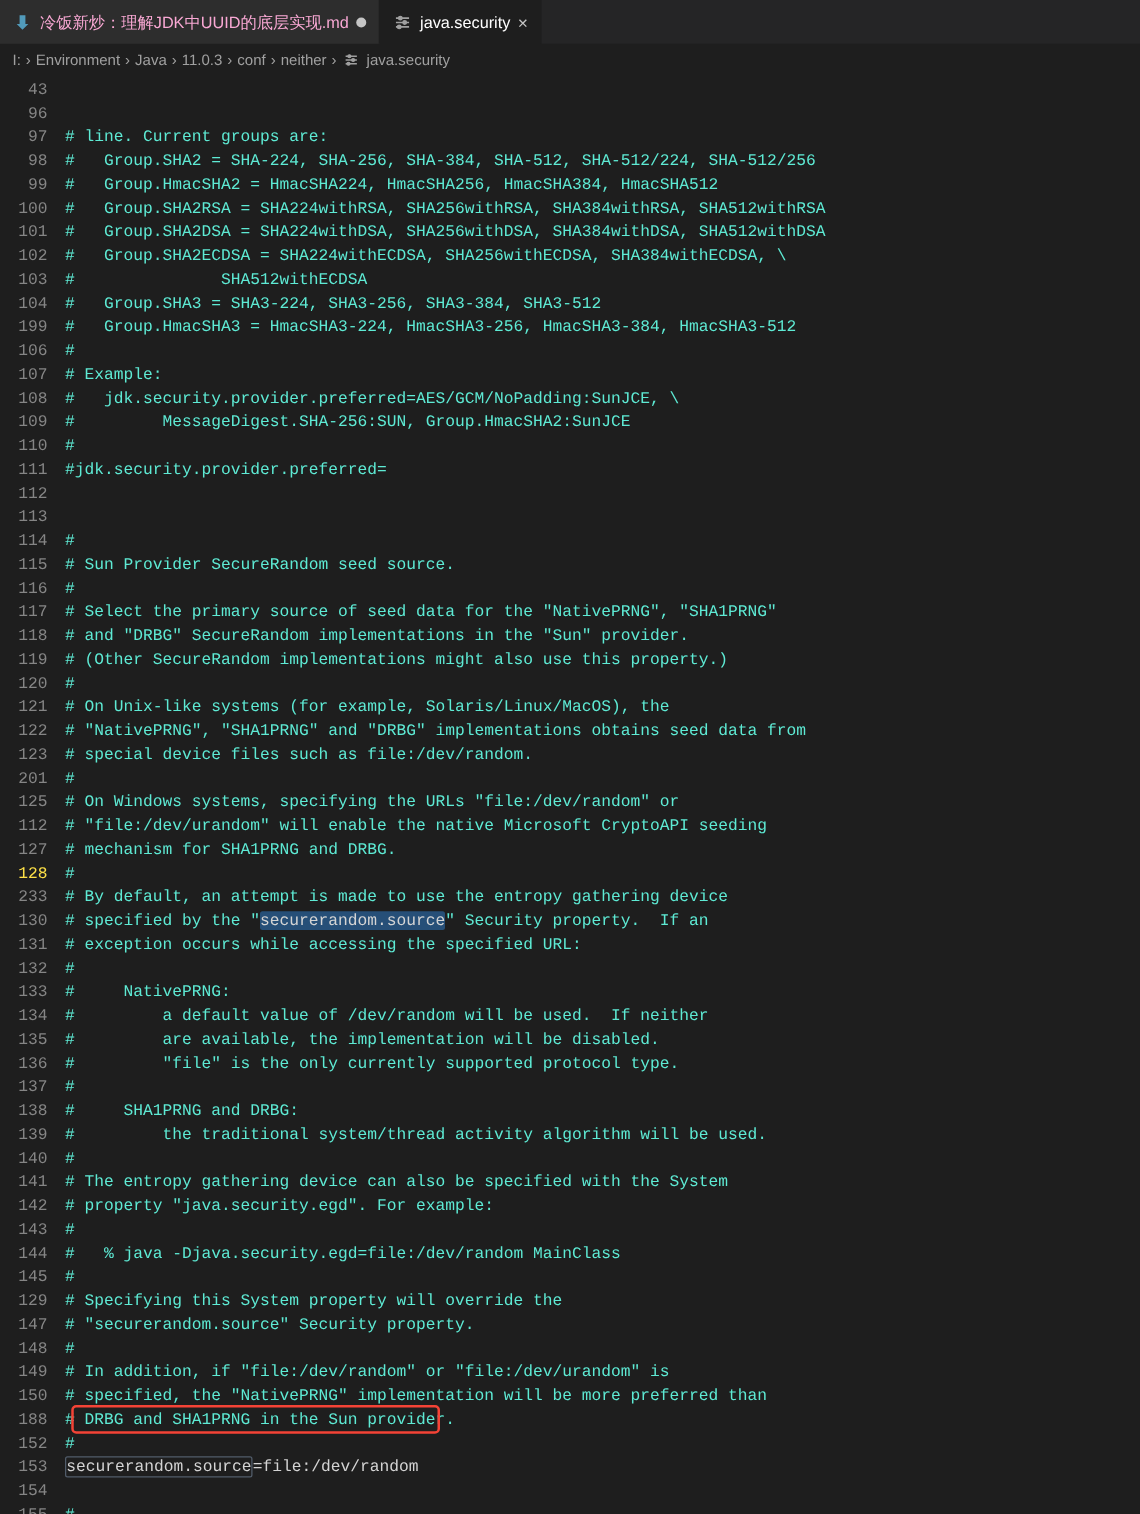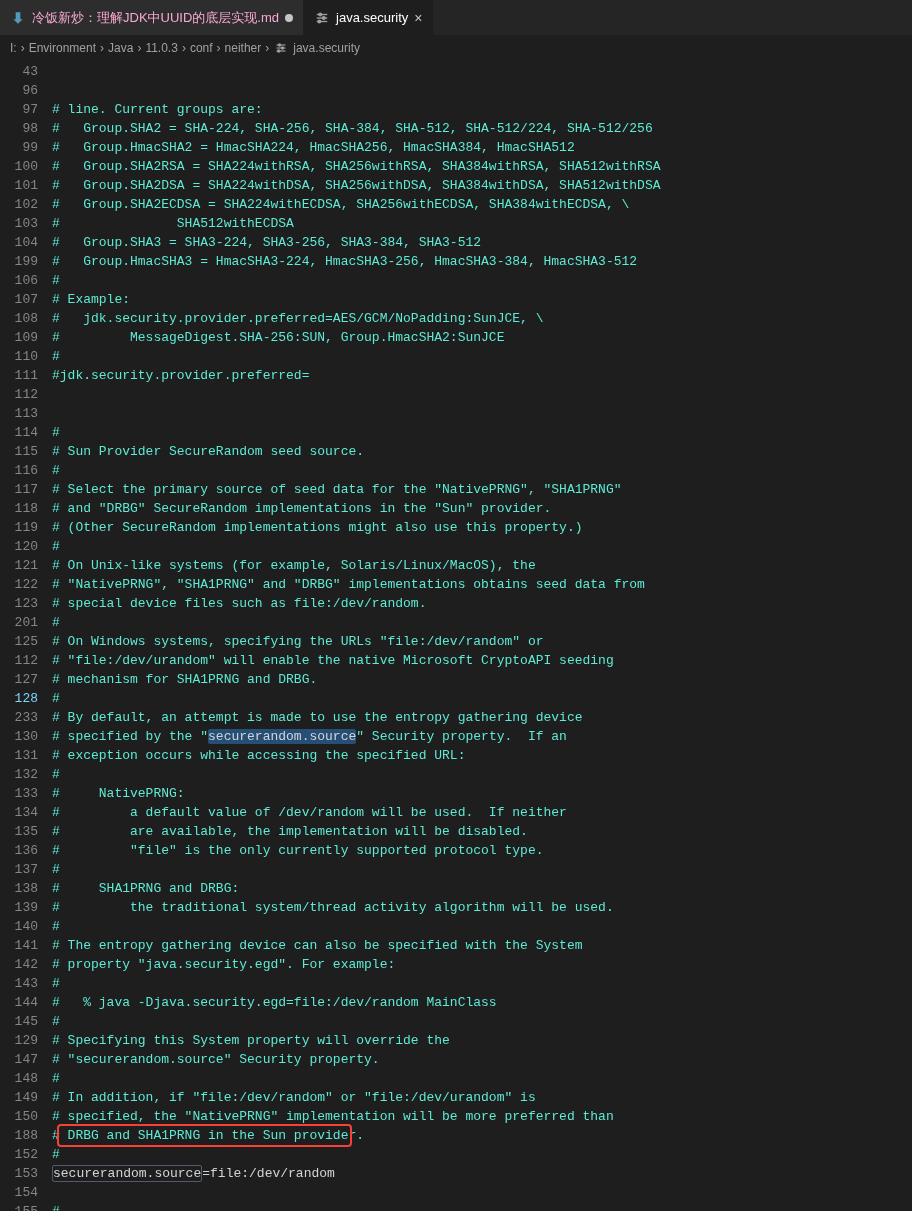--- a/index.html
+++ b/index.html
@@ -58,21 +58,21 @@
     width: 52px;
     text-align: right;
     padding-right: 14px;
     color: #858585;
     user-select: none;
     line-height: 19px;
     font-size: 13px;
     flex-shrink:0;
   }
   .gutter .ln { height: 19px; }
-  .gutter .ln.current { color:#7dd3fc; }
+  .gutter .ln.current { color:#fde047; }
   .code {
     flex: 1;
     line-height: 19px;
     font-size: 13px;
     white-space: pre;
     position: relative;
   }
   .code .row { height: 19px; position:relative;}
   .c-comment { color: #5eead4; }
   .c-plain { color: #d4d4d4; }

